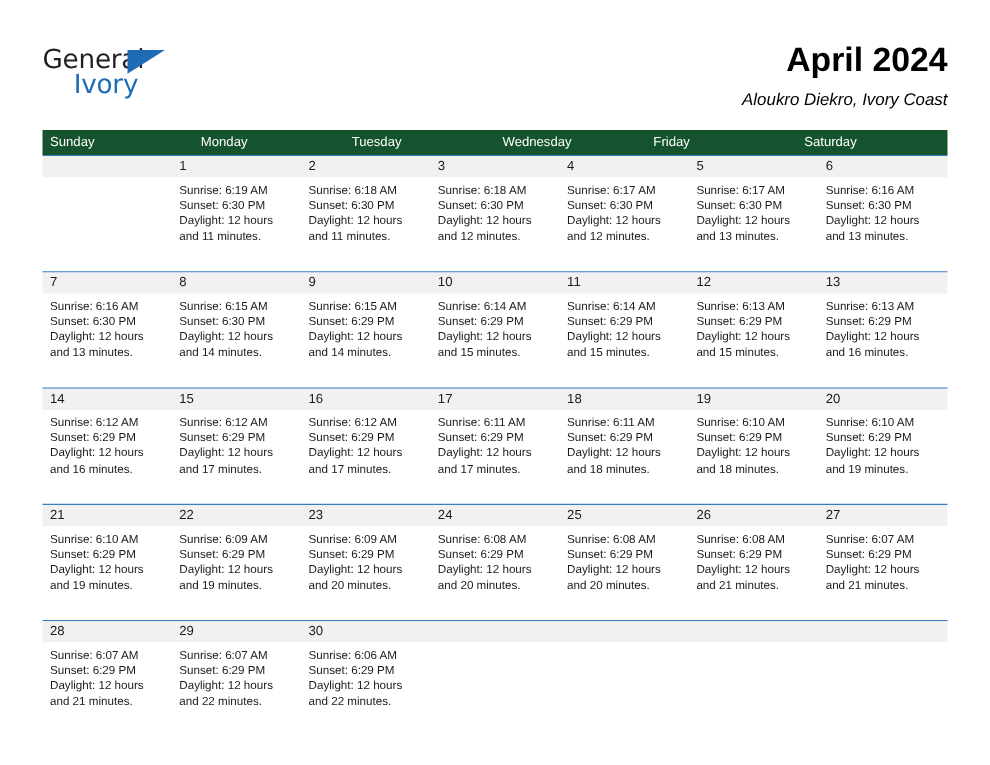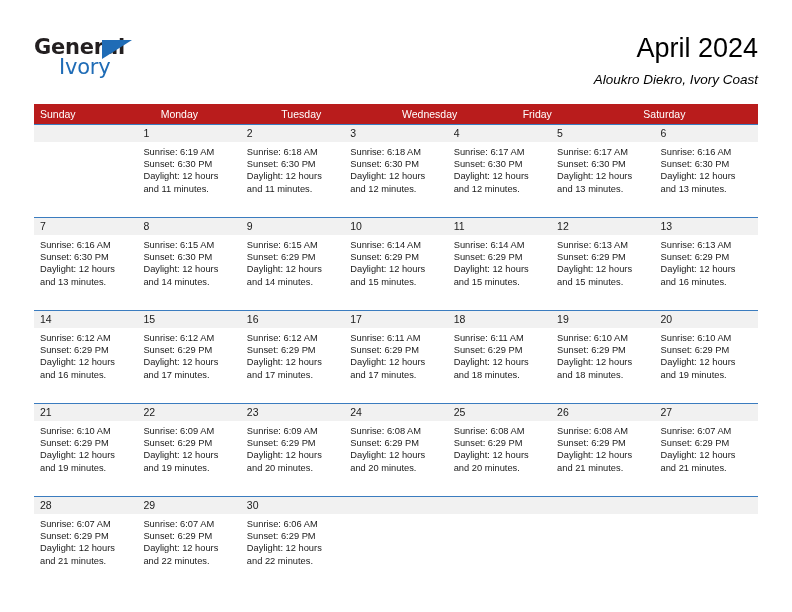--- a/index.html
+++ b/index.html
@@ -37,21 +37,21 @@
     height: 46px;
   }
   .logo-general {
     position: absolute;
     left: 0;
     top: 0;
     font-size: 21px;
     letter-spacing: -0.2px;
     color: #231f20;
     font-family: "DejaVu Sans", sans-serif;
-    font-weight: 700;
+    font-weight: 400;
     line-height: 21px;
   }
   .logo-triangle {
     position: absolute;
     left: 68px;
     top: 3px;
     width: 0;
     height: 0;
     border-left: 30px solid #1f6cb6;
     border-bottom: 19px solid transparent;
@@ -68,21 +68,21 @@
     line-height: 21px;
   }
   .title-block {
     position: absolute;
     right: 34px;
     top: 32px;
     text-align: right;
   }
   .cal-title {
     font-size: 27px;
-    font-weight: 400;
+    font-weight: 700;
     color: #000000;
     line-height: 32px;
     white-space: nowrap;
   }
   .cal-subtitle {
     margin-top: 8px;
     font-size: 13.5px;
     font-weight: 400;
     color: #000000;
     line-height: 16px;
@@ -92,21 +92,21 @@
 
   
   .calendar {
     position: absolute;
     left: 34px;
     top: 104px;
     width: 724px;
   }
   .weekday-row {
     display: flex;
-    background: #b91c1c;
+    background: #14532d;
     height: 20px;
   }
   .weekday-cell {
     flex: 1 1 0;
     min-width: 0;
     color: #ffffff;
     font-size: 10.5px;
     line-height: 20px;
     padding-left: 6px;
     box-sizing: border-box;

